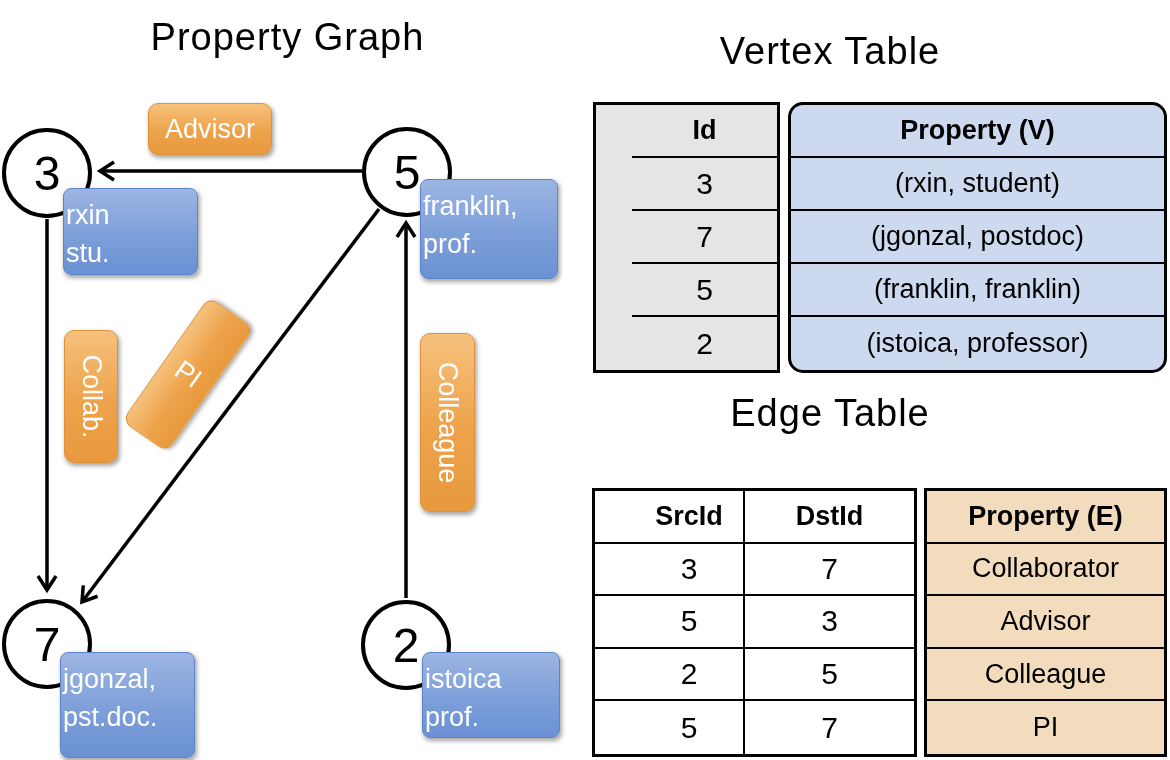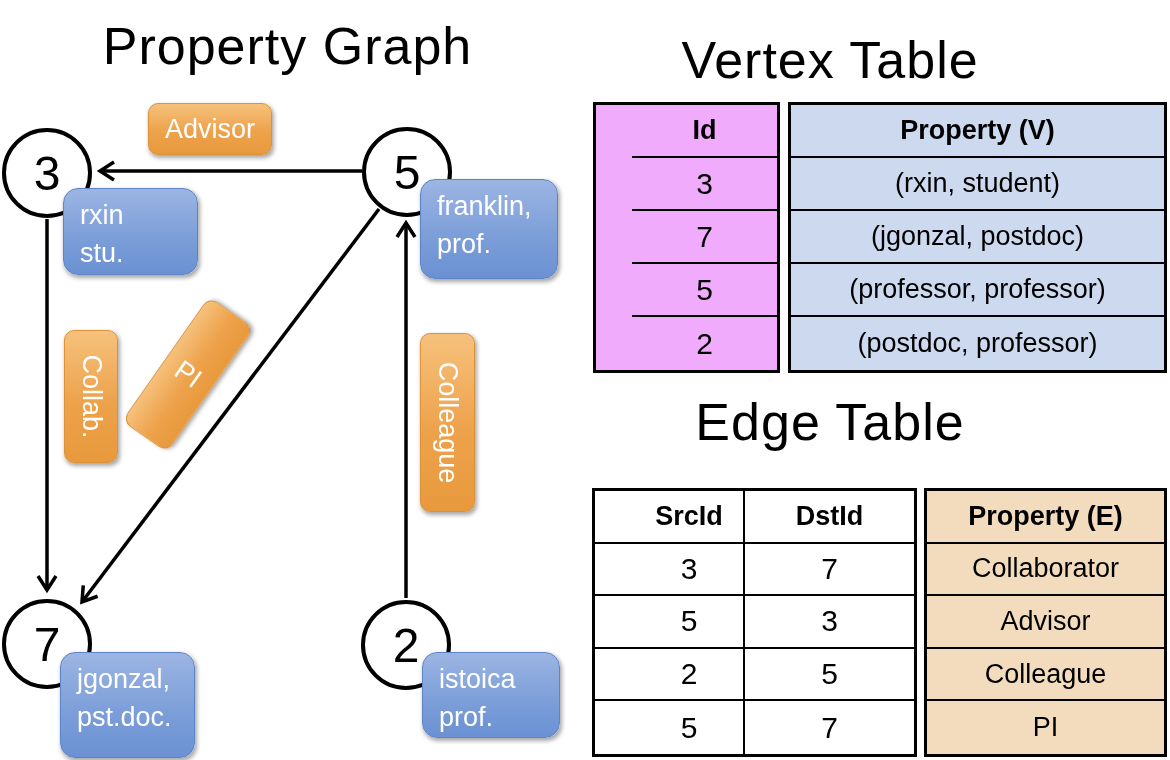--- a/index.html
+++ b/index.html
@@ -1,21 +1,21 @@
 <!DOCTYPE html>
 <html><head>
 <meta charset="utf-8">
 <style>
   html,body { margin:0; padding:0; background:#fff; }
   .stage {
     position:relative; width:1170px; height:760px; background:#ffffff;
     font-family:"Liberation Sans", sans-serif; overflow:hidden; color:#000;
   }
   .big-title {
-    position:absolute; font-size:52px; font-weight:400; letter-spacing:1px;
+    position:absolute; font-size:38px; font-weight:400; letter-spacing:1px;
     text-align:center; color:#000; white-space:nowrap;
   }
   #graph-title   { left:0px;   top:16px;  width:575px; }
   #vertex-title  { left:545px; top:30px;  width:570px; }
   #edge-title    { left:545px; top:392px; width:570px; }
 
   
   .gnode {
     position:absolute; width:90px; height:90px; box-sizing:border-box;
     border:4px solid #000; border-radius:50%; background:#fff;
@@ -40,22 +40,22 @@
   .elabel .vtext { transform:rotate(90deg); white-space:nowrap; }
   #label-advisor   { left:148px; top:103px; width:124px; height:52px;  }
   #label-collab    { left:64px;  top:330px; width:54px;  height:133px; }
   #label-pi        { left:112px; top:347px; width:152px; height:55px; transform:rotate(-55deg); }
   #label-colleague { left:420px; top:333px; width:55px;  height:179px; }
 
   
   .vlabel {
     position:absolute; z-index:4; color:#fff; font-size:27px; line-height:1.42;
     background:linear-gradient(180deg,#9cb5e3 0%, #7d9fd9 55%, #6b91d3 100%);
-    border:1px solid #5d84c6; border-radius:15px;
-    padding:7px 0 0 16px; box-sizing:border-box;
+    border:1px solid #5d84c6; border-radius:8px;
+    padding:7px 0 0 2px; box-sizing:border-box;
     box-shadow:1.5px 2.5px 4px rgba(0,0,0,0.35);
   }
   #vlabel-rxin     { left:63px;  top:188px; width:135px; height:87px; }
   #vlabel-franklin { left:420px; top:179px; width:138px; height:100px; }
   #vlabel-jgonzal  { left:60px;  top:652px; width:135px; height:106px; }
   #vlabel-istoica  { left:422px; top:652px; width:138px; height:86px; }
 
   
   .tcol {
     position:absolute; box-sizing:border-box; border:3px solid #000;
@@ -63,22 +63,22 @@
   }
   .tcell {
     border-bottom:2px solid #000; display:flex; align-items:center;
     justify-content:center; font-size:27px; box-sizing:border-box;
   }
   .tcell.num { font-size:30px; }
   .tcell.hdr { font-weight:bold; }
   .tcell.last { border-bottom:none; }
   .tcell.colsep { border-right:2px solid #000;padding-left:40px; }
 
-  #vt-idcol   { left:593px; top:102px; width:187px; height:271px; background:#f0abfc;padding-left:36px; }
-  #vt-propcol { left:788px; top:102px; width:379px; height:271px; background:#cdd9ee; }
+  #vt-idcol   { left:593px; top:102px; width:187px; height:271px; background:#e5e5e5;padding-left:36px; }
+  #vt-propcol { left:788px; top:102px; width:379px; height:271px; background:#cdd9ee;border-radius:15px; }
 
   #et-idcols  { left:592px; top:488px; width:325px; height:269px; background:#fff;
                 grid-template-columns:150px 1fr; }
   #et-propcol { left:924px; top:488px; width:243px; height:269px; background:#f3dcbd; }
 </style>
 </head>
 <body>
 
 <div class="stage">
 
@@ -146,22 +146,22 @@
     <div class="tcell num">3</div>
     <div class="tcell num">7</div>
     <div class="tcell num">5</div>
     <div class="tcell num last">2</div>
   </div>
 
   <div class="tcol" id="vt-propcol">
     <div class="tcell hdr">Property (V)</div>
     <div class="tcell">(rxin, student)</div>
     <div class="tcell">(jgonzal, postdoc)</div>
-    <div class="tcell">(professor, professor)</div>
-    <div class="tcell last">(postdoc, professor)</div>
+    <div class="tcell">(franklin, franklin)</div>
+    <div class="tcell last">(istoica, professor)</div>
   </div>
 
   <div class="tcol" id="et-idcols">
     <div class="tcell hdr colsep">SrcId</div>
     <div class="tcell hdr">DstId</div>
     <div class="tcell num colsep">3</div>
     <div class="tcell num">7</div>
     <div class="tcell num colsep">5</div>
     <div class="tcell num">3</div>
     <div class="tcell num colsep">2</div>

